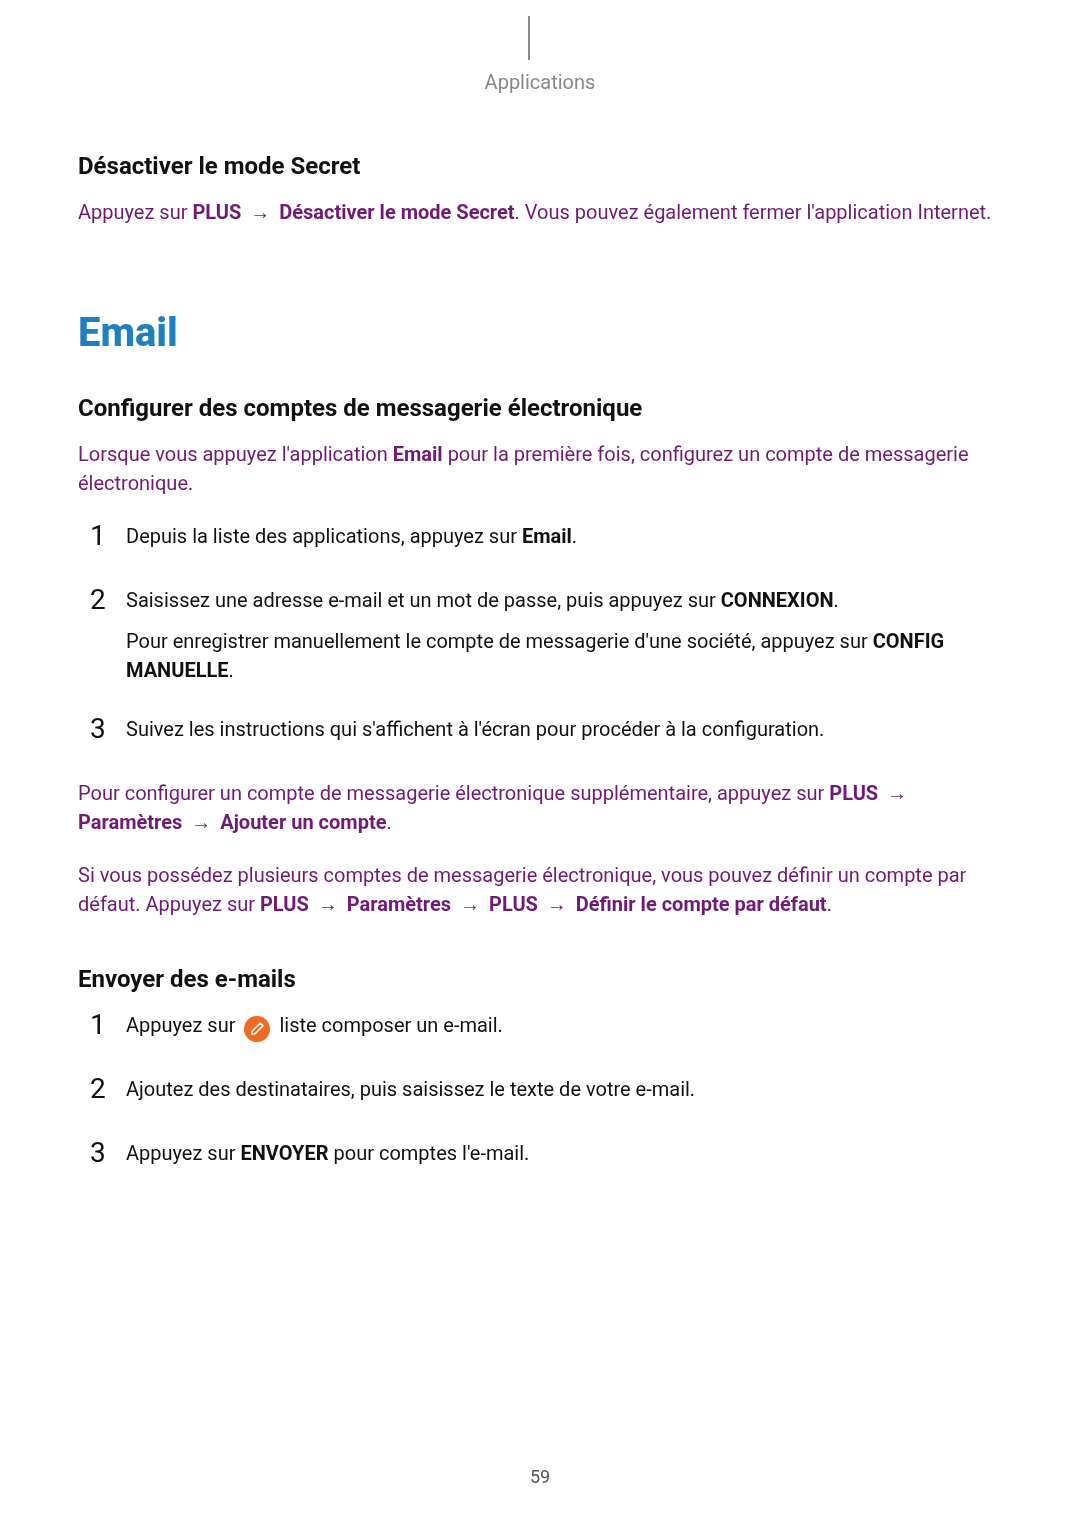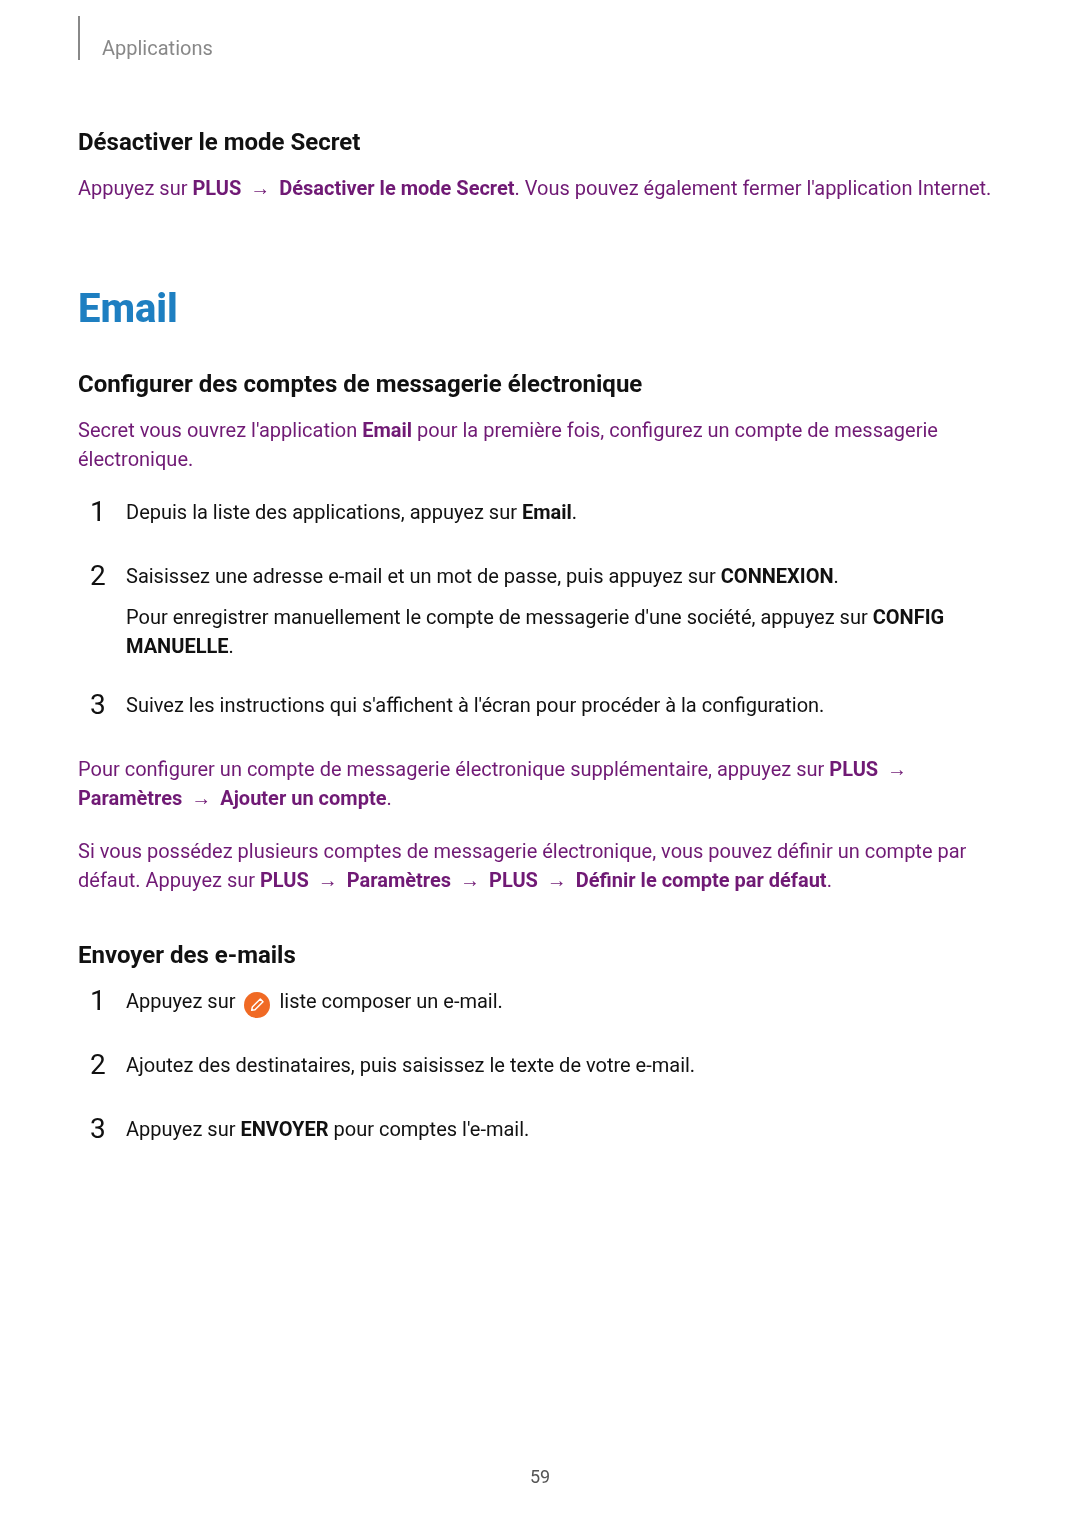--- a/index.html
+++ b/index.html
@@ -15,20 +15,21 @@
   .page {
     padding: 26px 78px 40px 78px;
     box-sizing: border-box;
     min-height: 1527px;
     position: relative;
   }
   .header {
     display: flex;
     align-items: center;
     margin-bottom: 58px;
+    flex-direction: column;
   }
   .header-bar {
     width: 2px;
     height: 44px;
     background: #888;
     margin-right: 22px;
     transform: translateY(-10px);
   }
   .header-title {
     font-size: 20px;
@@ -130,21 +131,21 @@
     <span>Appuyez sur </span><span class="bold">PLUS</span><span class="arrow"> → </span><span class="bold">Désactiver le mode Secret</span><span>. Vous pouvez également fermer l'application Internet.</span>
   </p>
 
   <div class="section-gap"></div>
 
   <h1 class="mainsection">Email</h1>
 
   <h2 class="h-sub">Configurer des comptes de messagerie électronique</h2>
 
   <p class="body">
-    <span>Secret vous ouvrez l'application </span><span class="bold">Email</span><span> pour la première fois, configurez un compte de messagerie électronique.</span>
+    <span>Lorsque vous appuyez l'application </span><span class="bold">Email</span><span> pour la première fois, configurez un compte de messagerie électronique.</span>
   </p>
 
   <ol class="numlist">
     <li>
       <span>Depuis la liste des applications, appuyez sur </span><span class="bold">Email</span><span>.</span>
     </li>
     <li>
       <span>Saisissez une adresse e-mail et un mot de passe, puis appuyez sur </span><span class="bold">CONNEXION</span><span>.</span>
       <div class="sub-para">
         <span>Pour enregistrer manuellement le compte de messagerie d'une société, appuyez sur </span><span class="bold">CONFIG MANUELLE</span><span>.</span>

